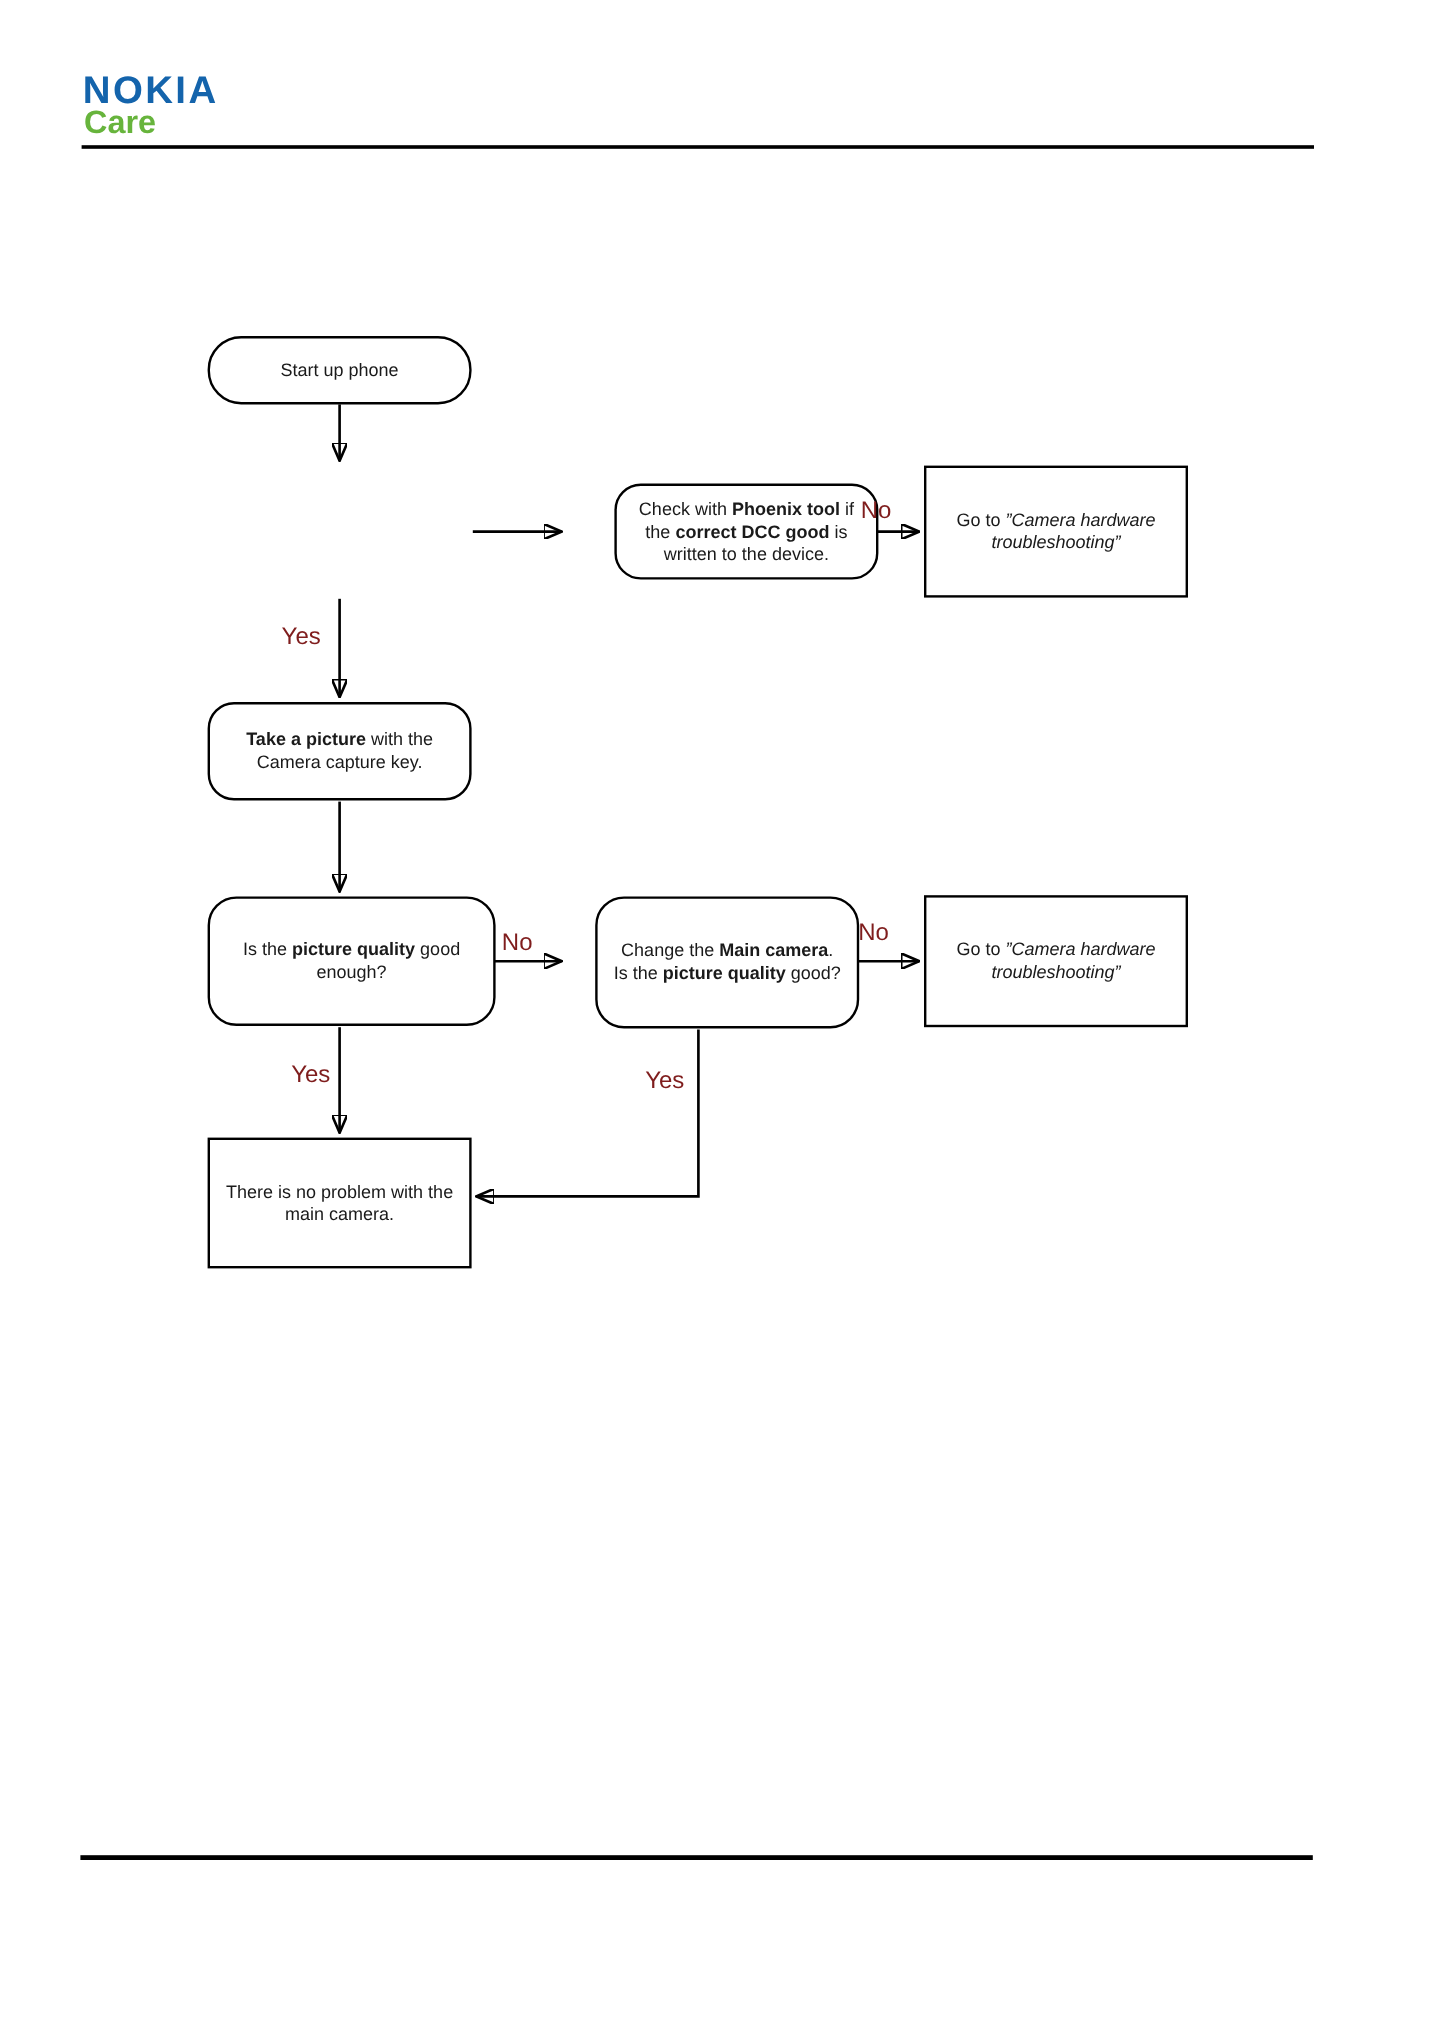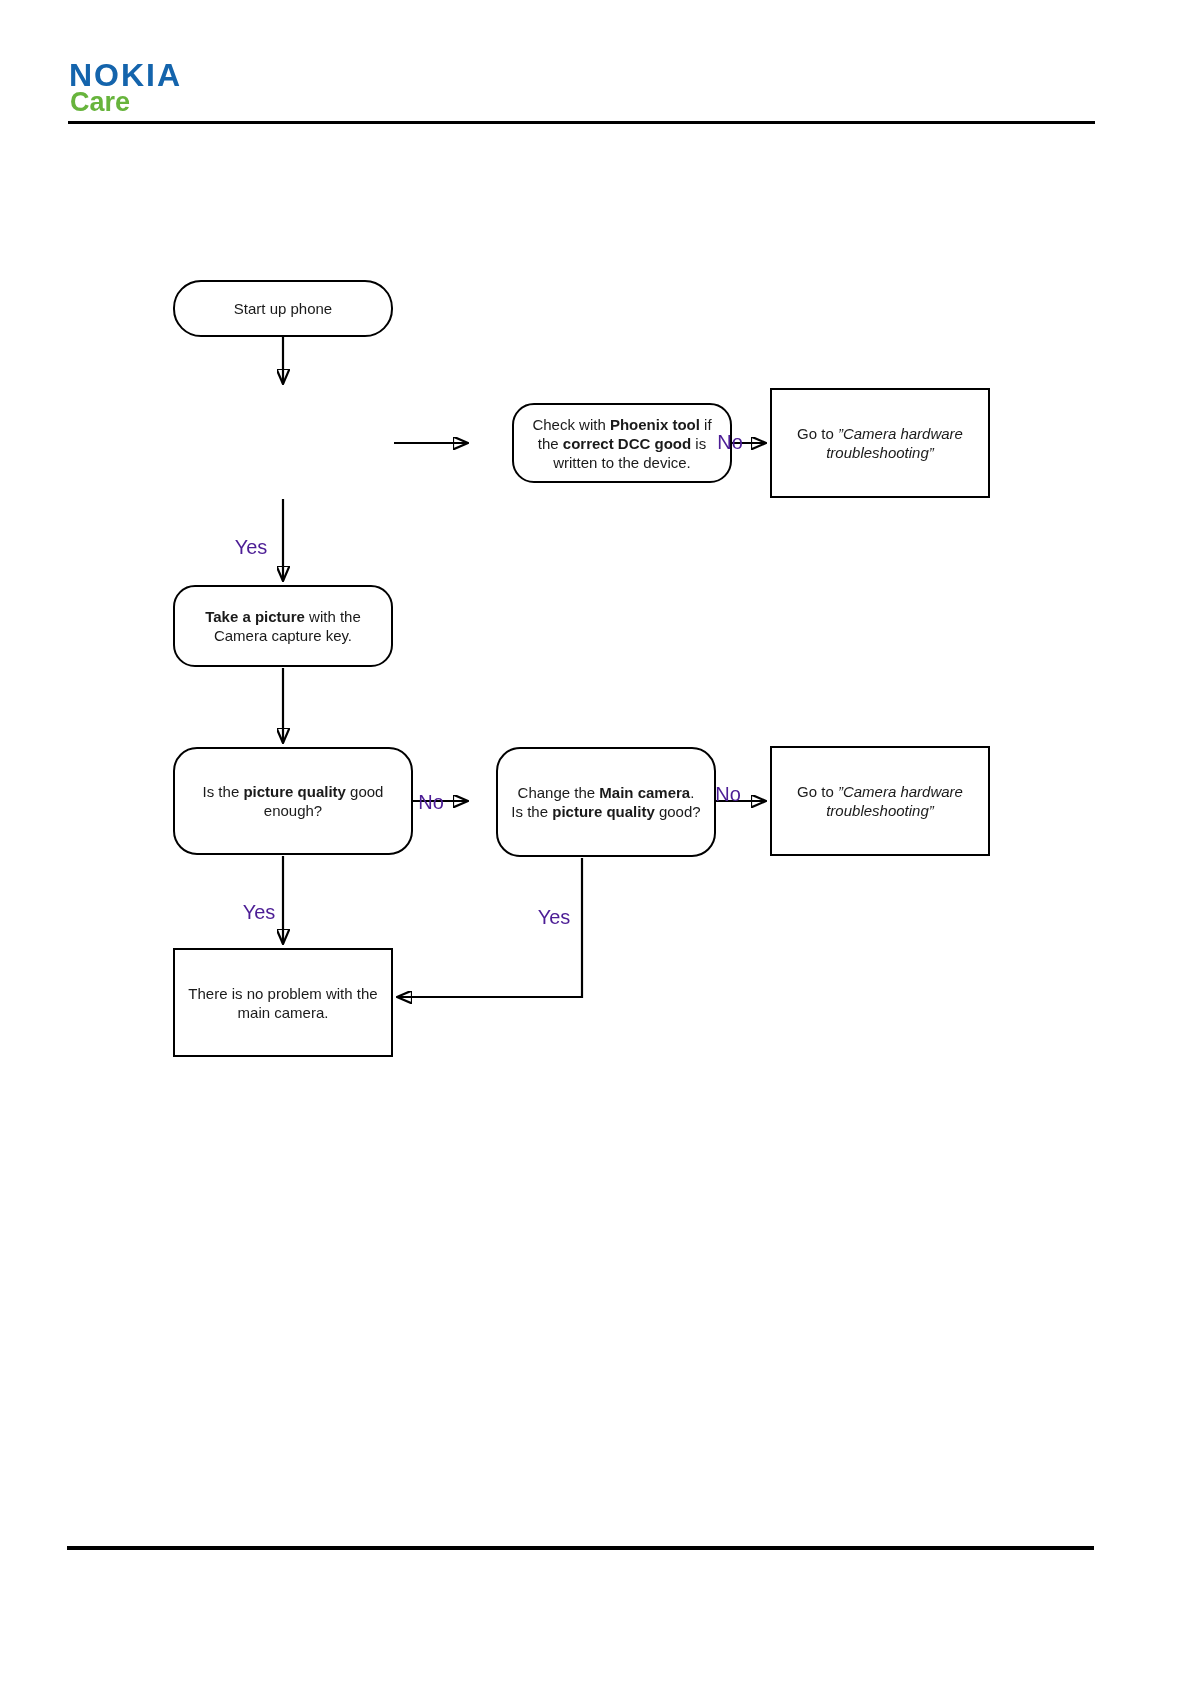--- a/index.html
+++ b/index.html
@@ -46,21 +46,21 @@
   #n-goto1    { left:770px; top:388px; width:220px; height:110px; }
   #n-take     { left:173px; top:585px; width:220px; height:82px;  border-radius:22px; }
   #n-quality  { left:173px; top:747px; width:240px; height:108px; border-radius:24px; }
   #n-change   { left:472px; top:747px; width:220px; height:110px; border-radius:24px;margin-left:24px; }
   #n-goto2    { left:770px; top:746px; width:220px; height:110px; }
   #n-noprob   { left:173px; top:948px; width:220px; height:109px; }
 
   
   .edge-label {
     position:absolute; transform:translate(-50%,-50%);
-    font-size:20px; color:#4c1d95; white-space:nowrap;margin-top:16px;
+    font-size:20px; color:#7f1d1d; white-space:nowrap;
   }
   #lbl-no1  { left:730px; top:426px; }
   #lbl-yes1 { left:251px; top:531px; }
   #lbl-no2  { left:431px; top:786px; }
   #lbl-no3  { left:728px; top:778px; }
   #lbl-yes2 { left:259px; top:896px; }
   #lbl-yes3 { left:554px; top:901px; }
 
   
   #arrows { position:absolute; left:0; top:0; width:1191px; height:1684px; pointer-events:none; }

